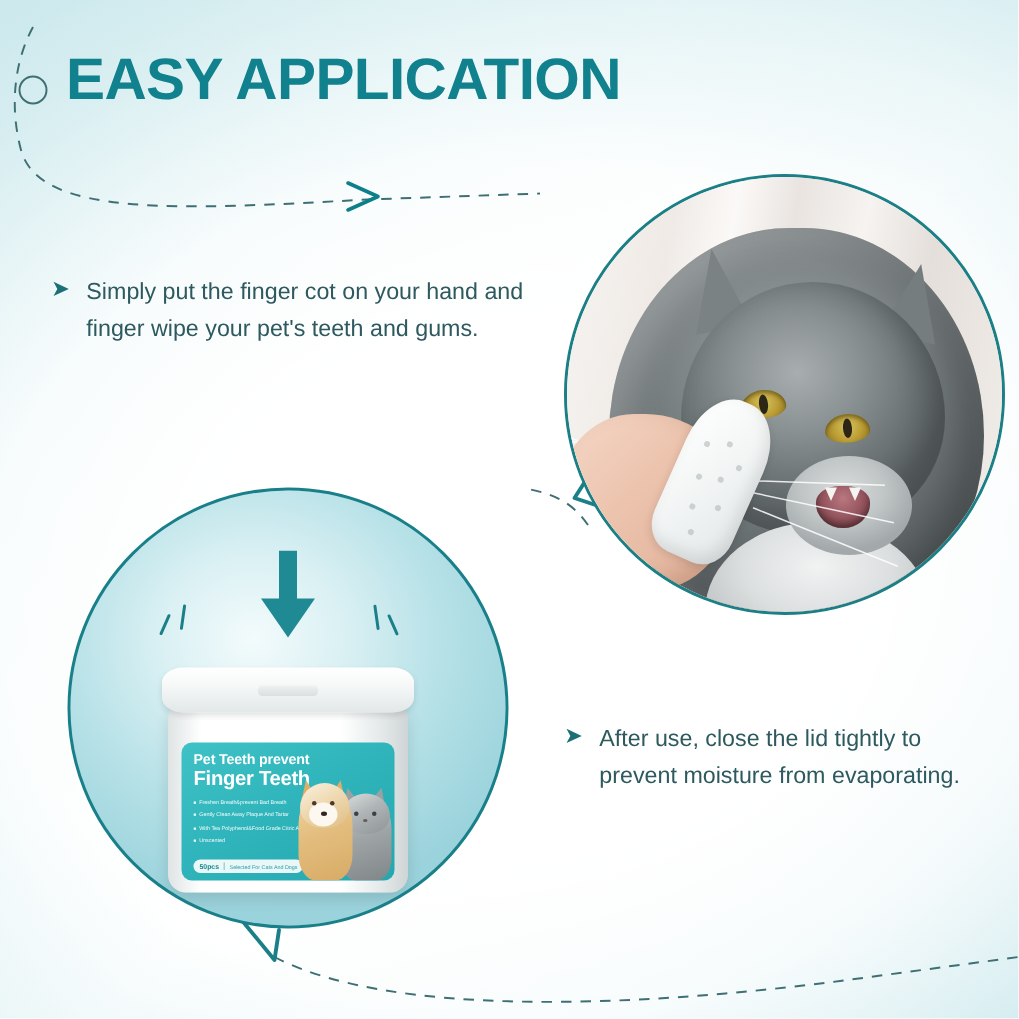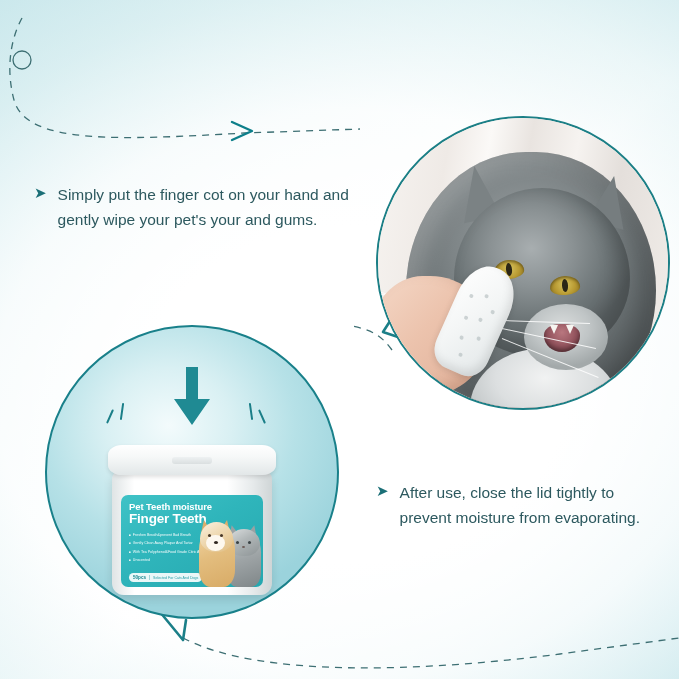--- a/index.html
+++ b/index.html
@@ -188,24 +188,25 @@
 
     <path d="M232 122 L252 131 L232 140" fill="none" stroke="#0d7f8a" stroke-width="2.4" stroke-linecap="round" stroke-linejoin="round"></path>
 
     <path d="M392 350 C382 336 372 330 352 326" fill="none" stroke="#3d6f73" stroke-width="1.3" stroke-dasharray="7 6"></path>
     <path d="M392 318 L383 332 L398 337" fill="none" stroke="#1b7f88" stroke-width="2.6" stroke-linecap="round" stroke-linejoin="round"></path>
 
     <path d="M183 638 C260 678 420 672 560 654 L679 638" fill="none" stroke="#3d6f73" stroke-width="1.3" stroke-dasharray="7 6"></path>
     <path d="M160 612 L183 640 L186 620" fill="none" stroke="#1b7f88" stroke-width="2.6" stroke-linecap="round" stroke-linejoin="round"></path>
   </svg>
 
+  <div class="title">EASY APPLICATION</div>
 
   <div class="bullet" id="bullet-1">
     <span class="mark">➤</span>
-    <span class="txt">Simply put the finger cot on your hand and gently wipe your pet's your and gums.</span>
+    <span class="txt">Simply put the finger cot on your hand and finger wipe your pet's teeth and gums.</span>
   </div>
 
   <div class="bullet" id="bullet-2">
     <span class="mark">➤</span>
     <span class="txt">After use, close the lid tightly to prevent moisture from evaporating.</span>
   </div>
 
   <div class="circle" id="cat-circle">
     <div class="wall"></div>
     <div class="cat-body">
@@ -250,21 +251,21 @@
     </svg>
 
     <i class="spark" style="left:62px;top:82px;width:2.4px;height:15px;transform:rotate(24deg);"></i>
     <i class="spark" style="left:74px;top:76px;width:2.4px;height:17px;transform:rotate(8deg);"></i>
     <i class="spark" style="left:214px;top:82px;width:2.4px;height:15px;transform:rotate(-24deg);"></i>
     <i class="spark" style="left:203px;top:76px;width:2.4px;height:17px;transform:rotate(-8deg);"></i>
 
     <div class="jar">
       <div class="jar-body">
         <div class="label">
-          <div class="label-t1">Pet Teeth moisture</div>
+          <div class="label-t1">Pet Teeth prevent</div>
           <div class="label-t2">Finger Teeth</div>
           <div class="label-bullets">
             <div>Freshen Breath&amp;prevent Bad Breath</div>
             <div>Gently Clean Away Plaque And Tartar</div>
             <div>With Tea Polyphenol&amp;Food Grade Citric Acid</div>
             <div>Unscented</div>
           </div>
           <div class="label-badge">
             <span class="pcs">50pcs</span>
             <span class="sep"></span>

